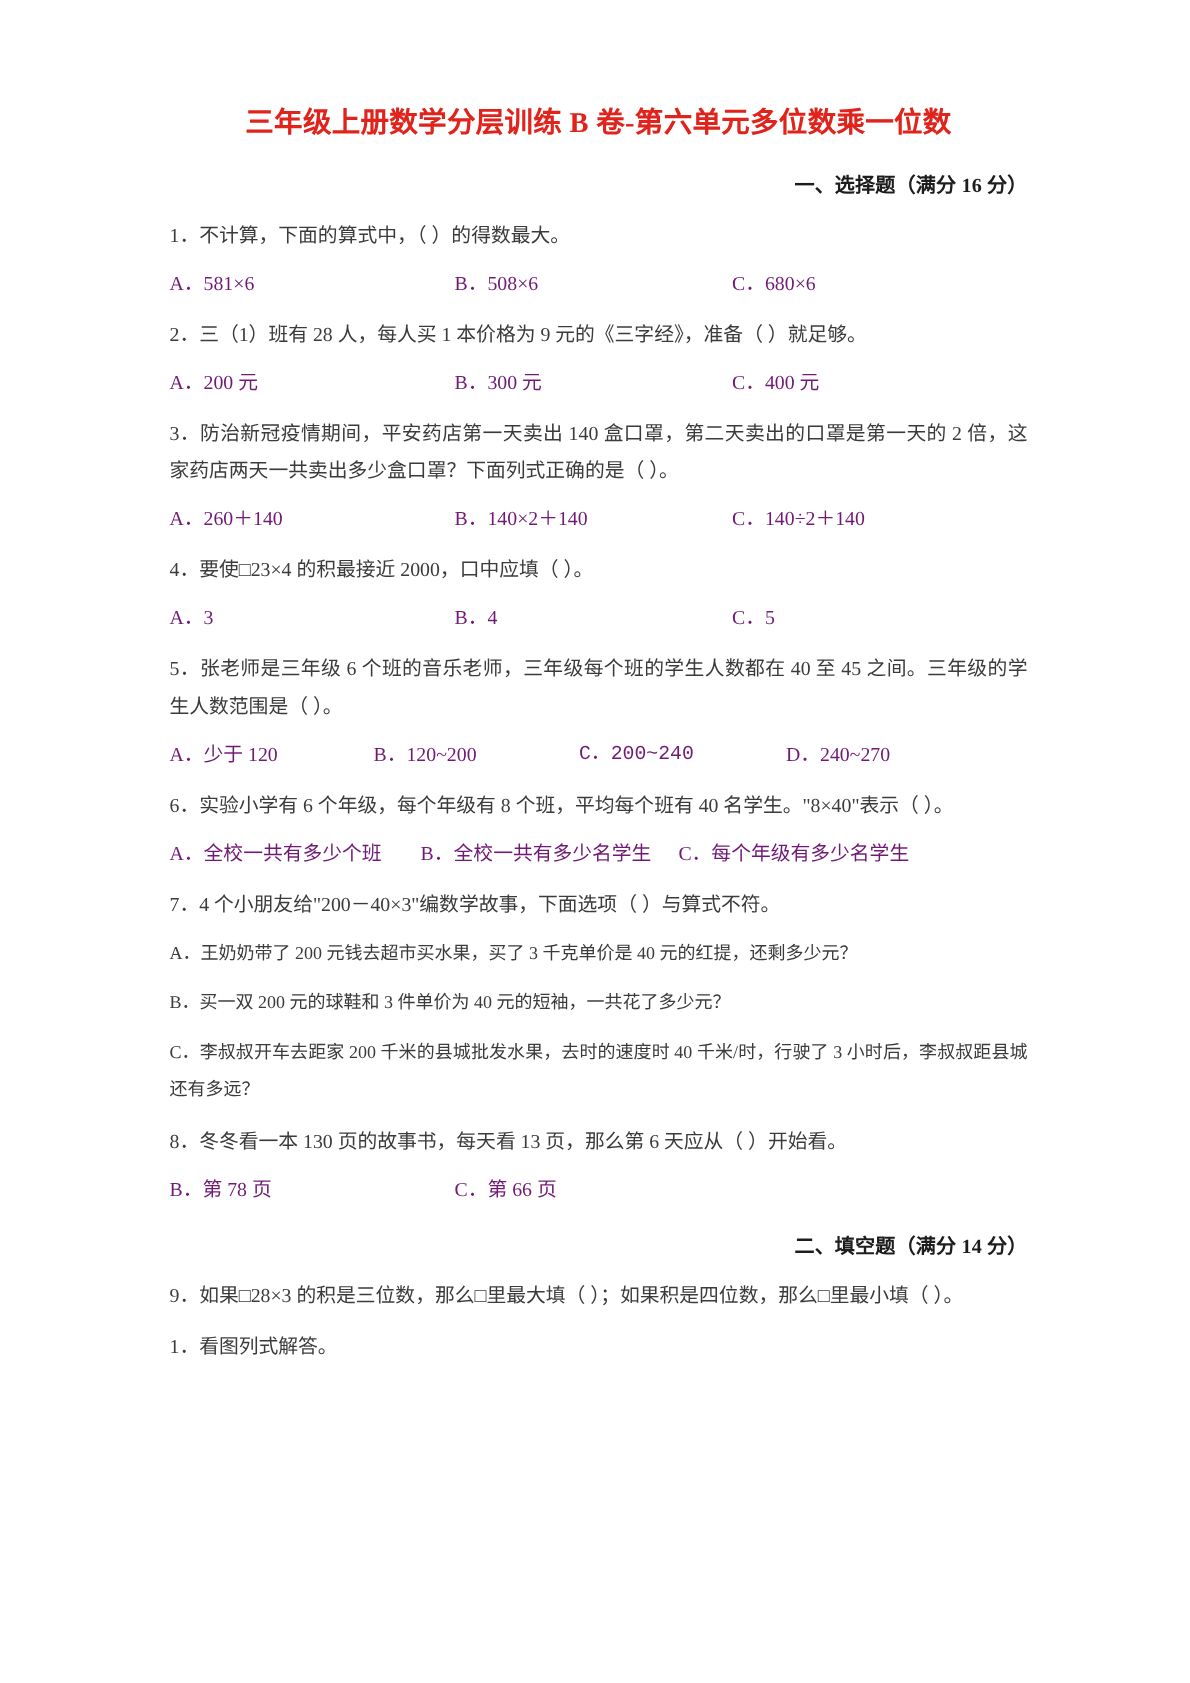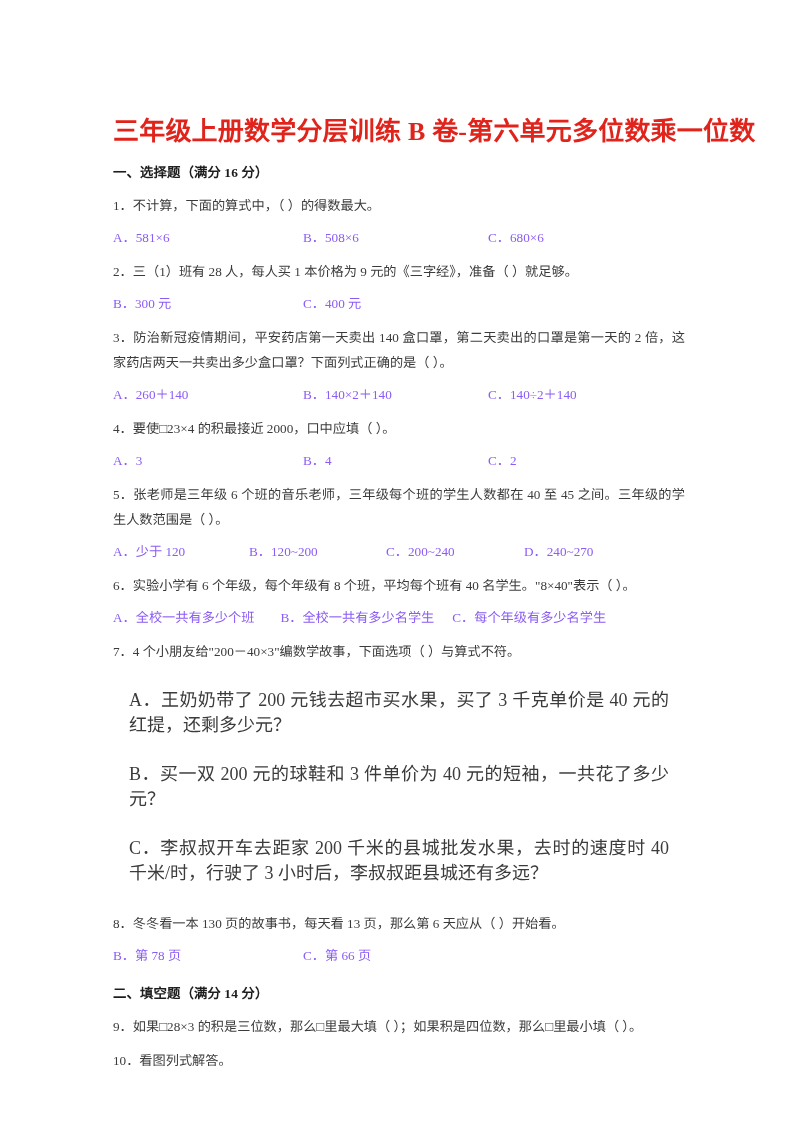--- a/index.html
+++ b/index.html
@@ -25,25 +25,25 @@
   .content {
     position: absolute;
     left: 113px;
     top: 0;
     width: 572px;
   }
 
   
   .doc-title {
     margin: 0;
-    padding-top: 117px;
+    padding-top: 68px;
     text-align: center;
     font-family: "Liberation Serif", "DejaVu Serif", serif;
     font-weight: bold;
-    font-size: 26px;
+    font-size: 19px;
     line-height: 30px;
     letter-spacing: 0.2px;
     color: #e0241c;
     white-space: nowrap;
   }
   .doc-subtitle {
     margin: 0;
     padding-top: 9px;
     text-align: center;
     font-weight: bold;
@@ -54,64 +54,65 @@
 
   
   .section-head {
     margin: 0;
     padding-top: 14px;
     font-weight: bold;
     font-size: 13.4px;
     line-height: 23px;
     color: #1d1d1d;
     letter-spacing: 0.1px;
+    text-align: right;
   }
 
   
   .q {
     margin: 0;
     padding-top: 9px;
     font-size: 13.2px;
     line-height: 25px;
     color: #3b3b3b;
     text-align: justify;
     text-justify: inter-ideograph;
   }
 
   
   .opts {
     display: flex;
     padding-top: 7px;
     font-size: 13.2px;
     line-height: 25px;
-    color: #8b5cf6;
+    color: #701a75;
   }
   .opts .opt { white-space: nowrap; }
 
   
   .opts.cols3 .opt:nth-child(1) { width: 190px; flex: 0 0 190px; }
   .opts.cols3 .opt:nth-child(2) { width: 185px; flex: 0 0 185px; }
   .opts.cols3 .opt:nth-child(3) { flex: 0 0 auto; }
 
   
   .opts.cols4 .opt:nth-child(1) { width: 136px; flex: 0 0 136px; }
   .opts.cols4 .opt:nth-child(2) { width: 137px; flex: 0 0 137px; }
-  .opts.cols4 .opt:nth-child(3) { width: 138px; flex: 0 0 138px; }
+  .opts.cols4 .opt:nth-child(3) { width: 138px; flex: 0 0 138px; font-family: Liberation Mono, monospace; }
   .opts.cols4 .opt:nth-child(4) { flex: 0 0 auto; text-align: center; }
 
   
   .opts.flow .opt { flex: 0 0 auto; font-family: Liberation Serif, serif; }
   .opts.flow .opt:nth-child(1) { margin-right: 26px; }
   .opts.flow .opt:nth-child(2) { margin-right: 18px; }
 
   
   .opt-block {
-    margin: 16px;
+    margin: 0;
     padding-top: 8px;
-    font-size: 18px;
+    font-size: 12px;
     line-height: 25px;
     color: #3b3b3b;
     text-align: justify;
     text-justify: inter-ideograph;
   }
 </style>
 </head>
 <body>
 
 <div class="page">
@@ -123,36 +124,37 @@
 
     <p class="q">1．不计算，下面的算式中，（        ）的得数最大。</p>
     <div class="opts cols3">
       <span class="opt">A．581×6</span>
       <span class="opt">B．508×6</span>
       <span class="opt">C．680×6</span>
     </div>
 
     <p class="q">2．三（1）班有 28 人，每人买 1 本价格为 9 元的《三字经》，准备（        ）就足够。</p>
     <div class="opts cols3">
+      <span class="opt">A．200 元</span>
       <span class="opt">B．300 元</span>
       <span class="opt">C．400 元</span>
     </div>
 
     <p class="q">3．防治新冠疫情期间，平安药店第一天卖出 140 盒口罩，第二天卖出的口罩是第一天的 2 倍，这家药店两天一共卖出多少盒口罩？下面列式正确的是（        ）。</p>
     <div class="opts cols3">
       <span class="opt">A．260＋140</span>
       <span class="opt">B．140×2＋140</span>
       <span class="opt">C．140÷2＋140</span>
     </div>
 
     <p class="q">4．要使□23×4 的积最接近 2000，口中应填（        ）。</p>
     <div class="opts cols3">
       <span class="opt">A．3</span>
       <span class="opt">B．4</span>
-      <span class="opt">C．2</span>
+      <span class="opt">C．5</span>
     </div>
 
     <p class="q">5．张老师是三年级 6 个班的音乐老师，三年级每个班的学生人数都在 40 至 45 之间。三年级的学生人数范围是（        ）。</p>
     <div class="opts cols4">
       <span class="opt">A．少于 120</span>
       <span class="opt">B．120~200</span>
       <span class="opt">C．200~240</span>
       <span class="opt">D．240~270</span>
     </div>
 
@@ -171,16 +173,16 @@
     <p class="q">8．冬冬看一本 130 页的故事书，每天看 13 页，那么第 6 天应从（        ）开始看。</p>
     <div class="opts cols3">
       <span class="opt">B．第 78 页</span>
       <span class="opt">C．第 66 页</span>
     </div>
 
     <h2 class="section-head">二、填空题（满分 14 分）</h2>
 
     <p class="q">9．如果□28×3 的积是三位数，那么□里最大填（        ）；如果积是四位数，那么□里最小填（        ）。</p>
 
-    <p class="q">10．看图列式解答。</p>
+    <p class="q">1．看图列式解答。</p>
 
   </div>
 </div>
 
 </body></html>

